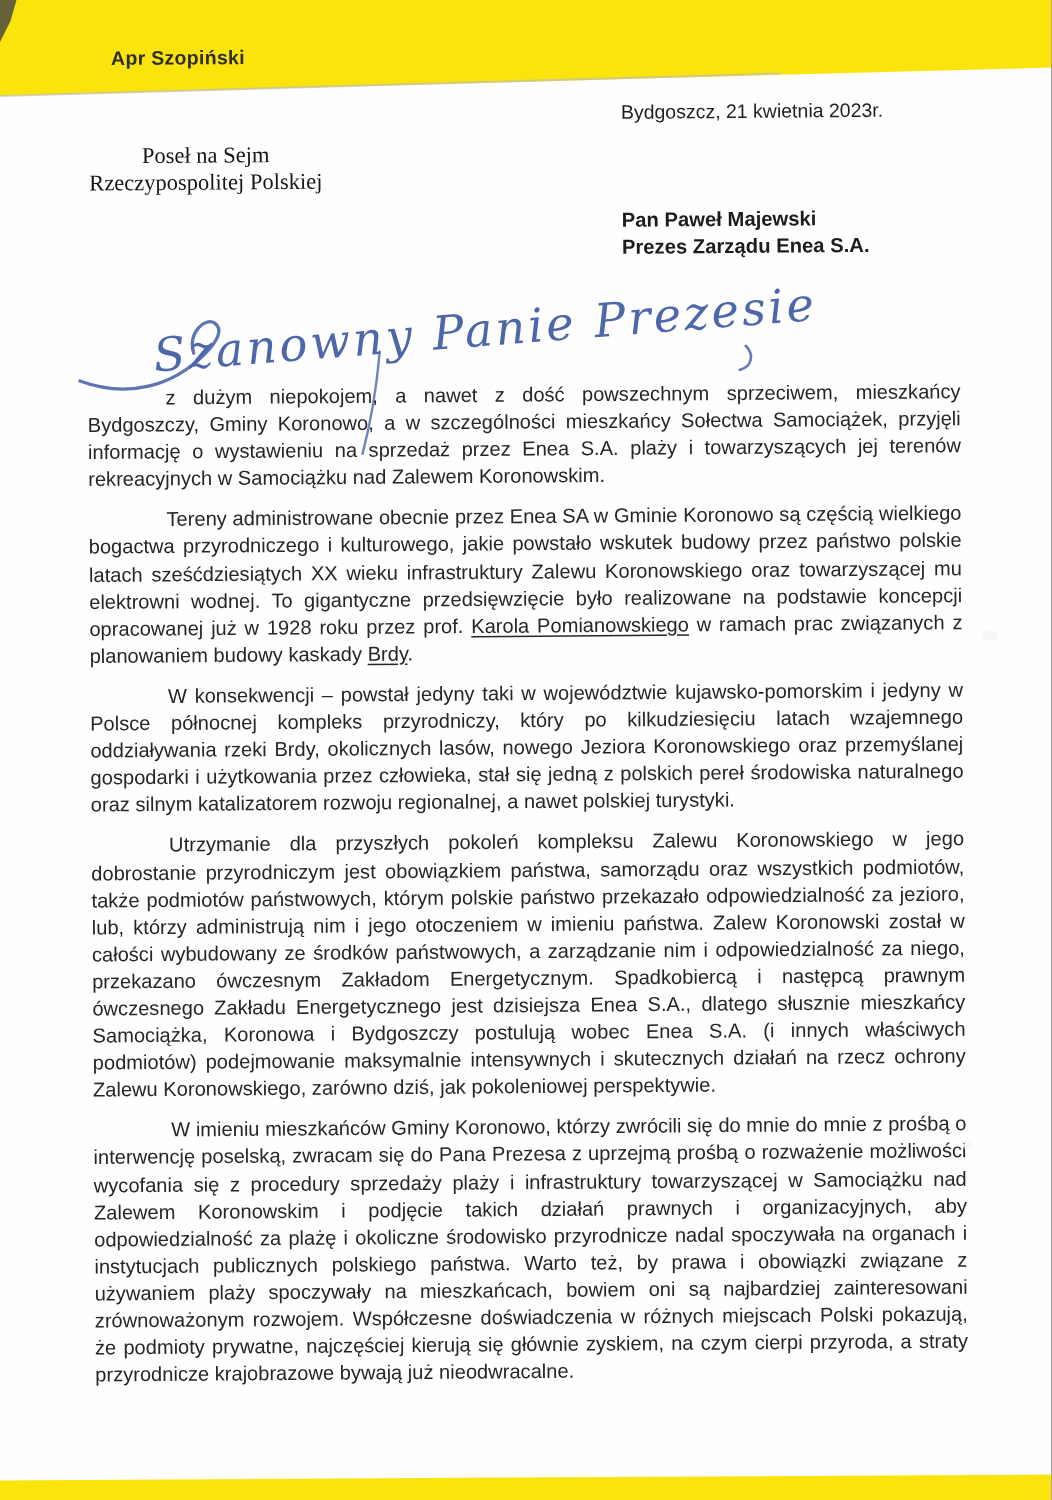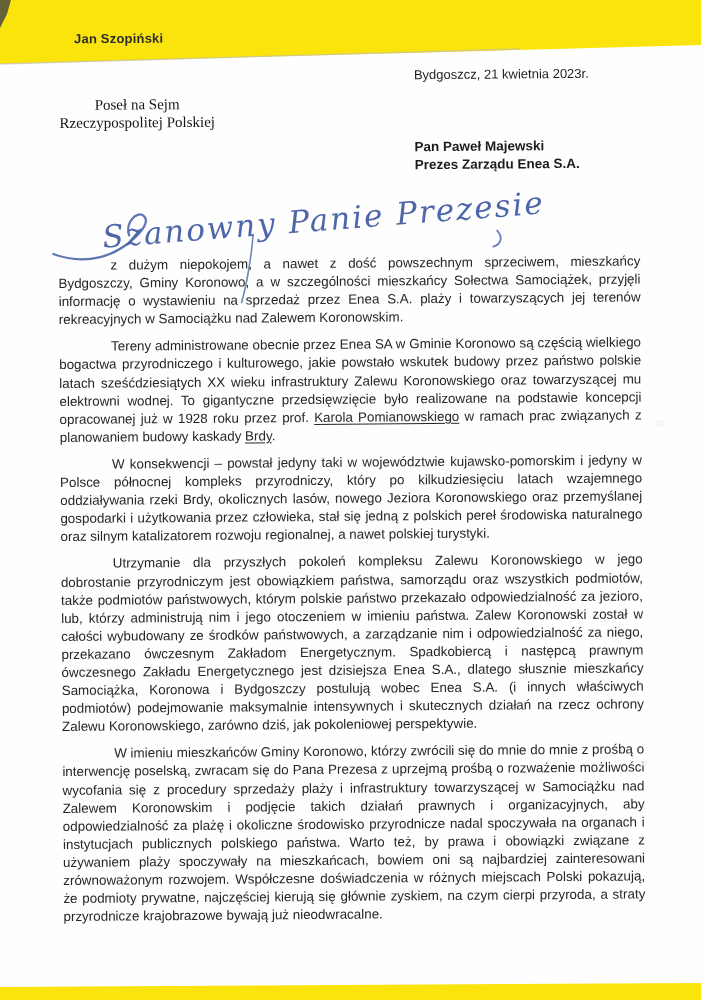--- a/index.html
+++ b/index.html
@@ -42,21 +42,21 @@
 
   <svg class="band-top" viewBox="0 0 701 70" preserveAspectRatio="none">
     <polygon points="0,0 701,0 701,45 0,64" fill="#fae40c"></polygon>
     <line x1="0" y1="64" x2="520" y2="49" stroke="#bdbdb6" stroke-width="1.4" opacity="0.65"></line>
   </svg>
 
   <svg class="scan-corner" width="18" height="30">
     <polygon points="0,0 11,0 7,14 0,28" fill="#4a4a42" opacity="0.85"></polygon>
   </svg>
 
-  <div class="header-name">Jan Szopiński</div>
+  <div class="header-name">Apr Szopiński</div>
 
   <div class="content">
 
     <div class="place-date">Bydgoszcz, 21 kwietnia 2023r.</div>
 
     <div class="sender">
       <div>Poseł na Sejm</div>
       <div>Rzeczypospolitej Polskiej</div>
     </div>
 

